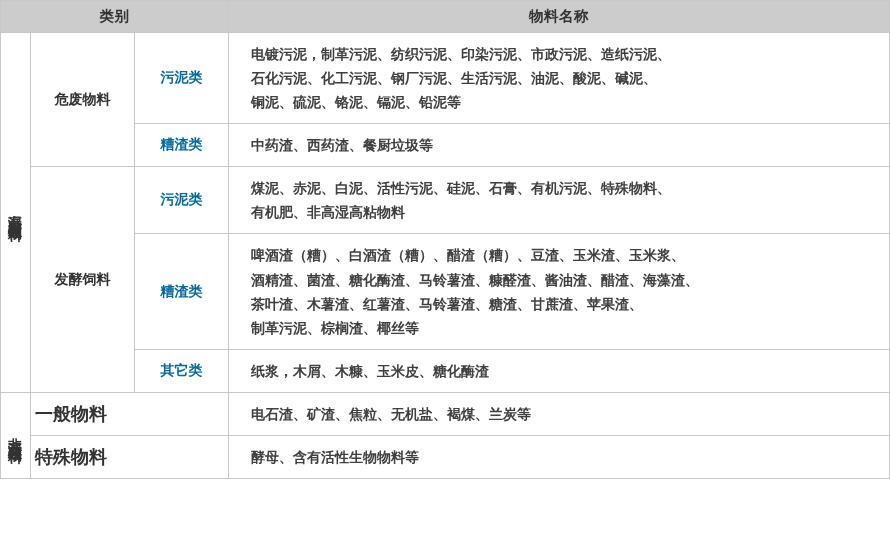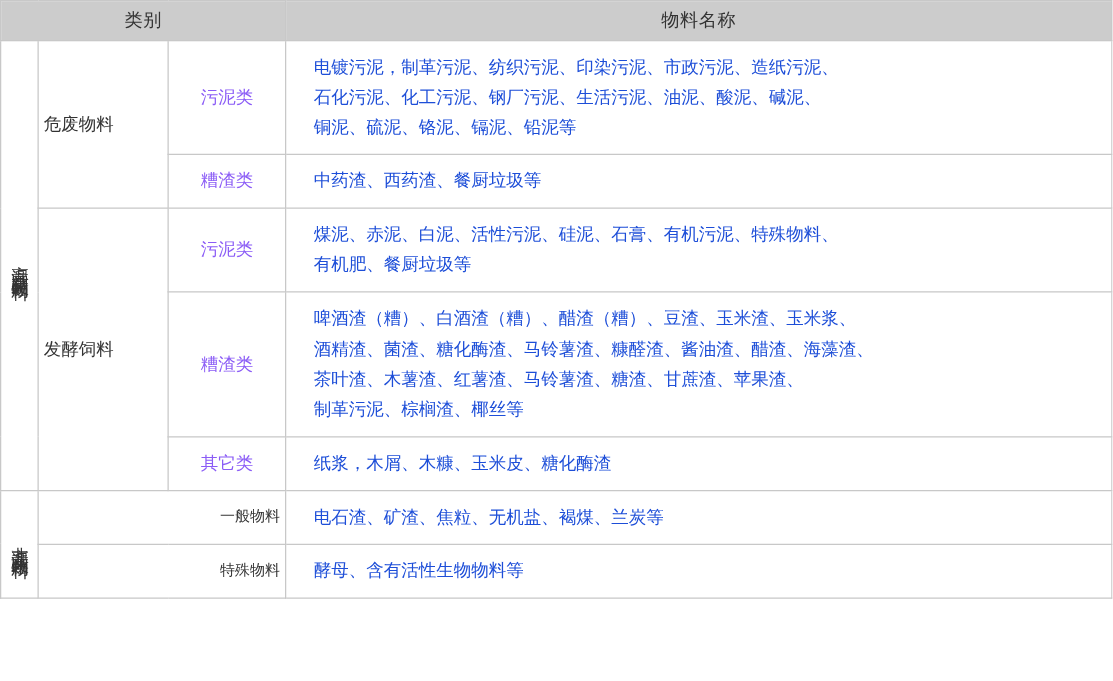--- a/index.html
+++ b/index.html
@@ -16,21 +16,21 @@
   }
   table.matter-table {
     border-collapse: collapse;
     width: 890px;
     table-layout: fixed;
   }
   table.matter-table td,
   table.matter-table th {
     border: 1px solid #c8c8c8;
     vertical-align: middle;
-    font-weight: normal;
+    font-weight: bold;
   }
   
   .hdr {
     background: #cccccc;
     text-align: center;
     font-size: 14.5px;
     color: #333333;
     height: 31px;
     padding: 0;
     letter-spacing: 0.5px;
@@ -48,48 +48,48 @@
     writing-mode: vertical-rl;
     text-orientation: upright;
     letter-spacing: 2px;
     margin: 0 auto;
     line-height: 1.15;
     display: inline-block;
   }
   
   .lvl2 {
     background: #ffffff;
-    text-align: left;
+    text-align: center;
     font-size: 14px;
     color: #333333;
     width: 100px;
     padding: 6px 4px;
   }
   
   .lvl3 {
     background: #ffffff;
     text-align: center;
     font-size: 14px;
-    color: #8b5cf6;
+    color: #0369a1;
     width: 88px;
     padding: 6px 4px;
   }
   
   .content {
     background: #ffffff;
     font-size: 14px;
-    color: #1d4ed8;
+    color: #404040;
     line-height: 1.72;
     padding: 9px 14px 9px 22px;
     text-align: left;
   }
   .content .line { display: block; white-space: nowrap; }
   .wide-label {
-    text-align: right;
-    font-size: 12px;
+    text-align: left;
+    font-size: 18px;
   }
 </style>
 </head>
 <body>
 
 <table class="matter-table">
   <colgroup>
     <col style="width:30px">
     <col style="width:104px">
     <col style="width:94px">
@@ -118,21 +118,21 @@
       <td class="content">
         <span class="line">中药渣、西药渣、餐厨垃圾等</span>
       </td>
     </tr>
 
     <tr>
       <td class="lvl2" rowspan="3">发酵饲料</td>
       <td class="lvl3">污泥类</td>
       <td class="content">
         <span class="line">煤泥、赤泥、白泥、活性污泥、硅泥、石膏、有机污泥、特殊物料、</span>
-        <span class="line">有机肥、餐厨垃圾等</span>
+        <span class="line">有机肥、非高湿高粘物料</span>
       </td>
     </tr>
     <tr>
       <td class="lvl3">糟渣类</td>
       <td class="content">
         <span class="line">啤酒渣（糟）、白酒渣（糟）、醋渣（糟）、豆渣、玉米渣、玉米浆、</span>
         <span class="line">酒精渣、菌渣、糖化酶渣、马铃薯渣、糠醛渣、酱油渣、醋渣、海藻渣、</span>
         <span class="line">茶叶渣、木薯渣、红薯渣、马铃薯渣、糖渣、甘蔗渣、苹果渣、</span>
         <span class="line">制革污泥、棕榈渣、椰丝等</span>
       </td>

